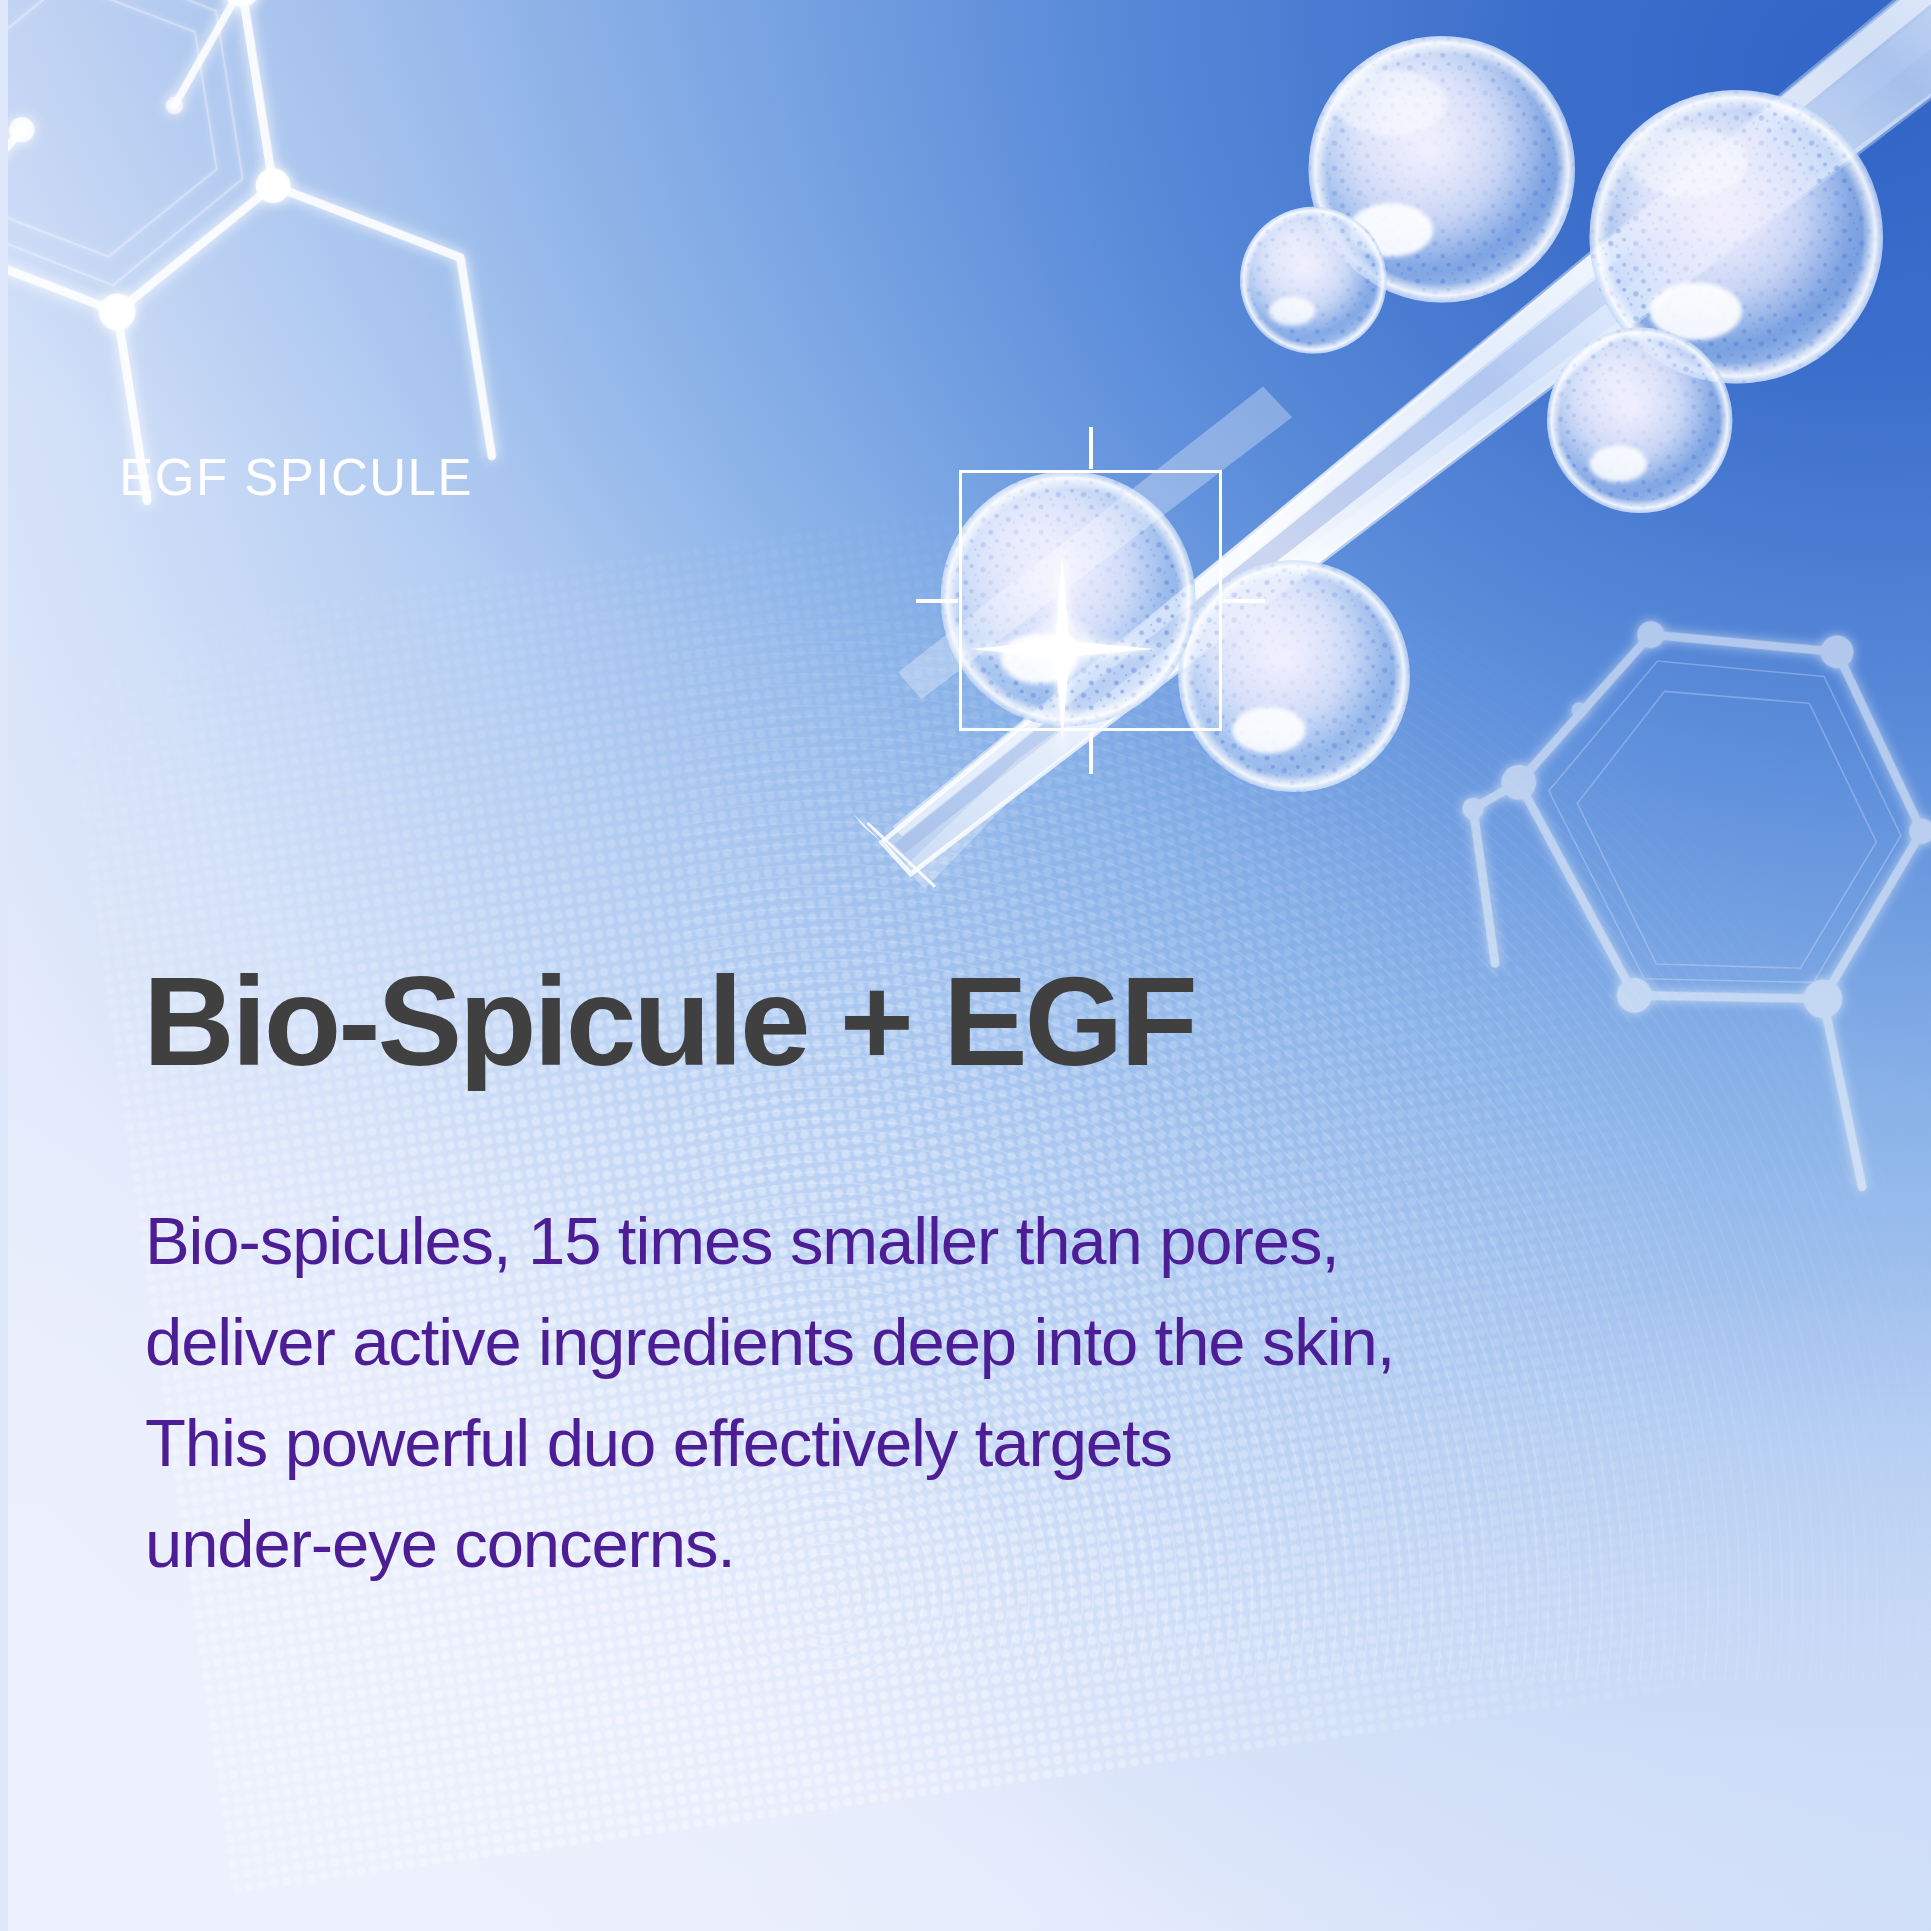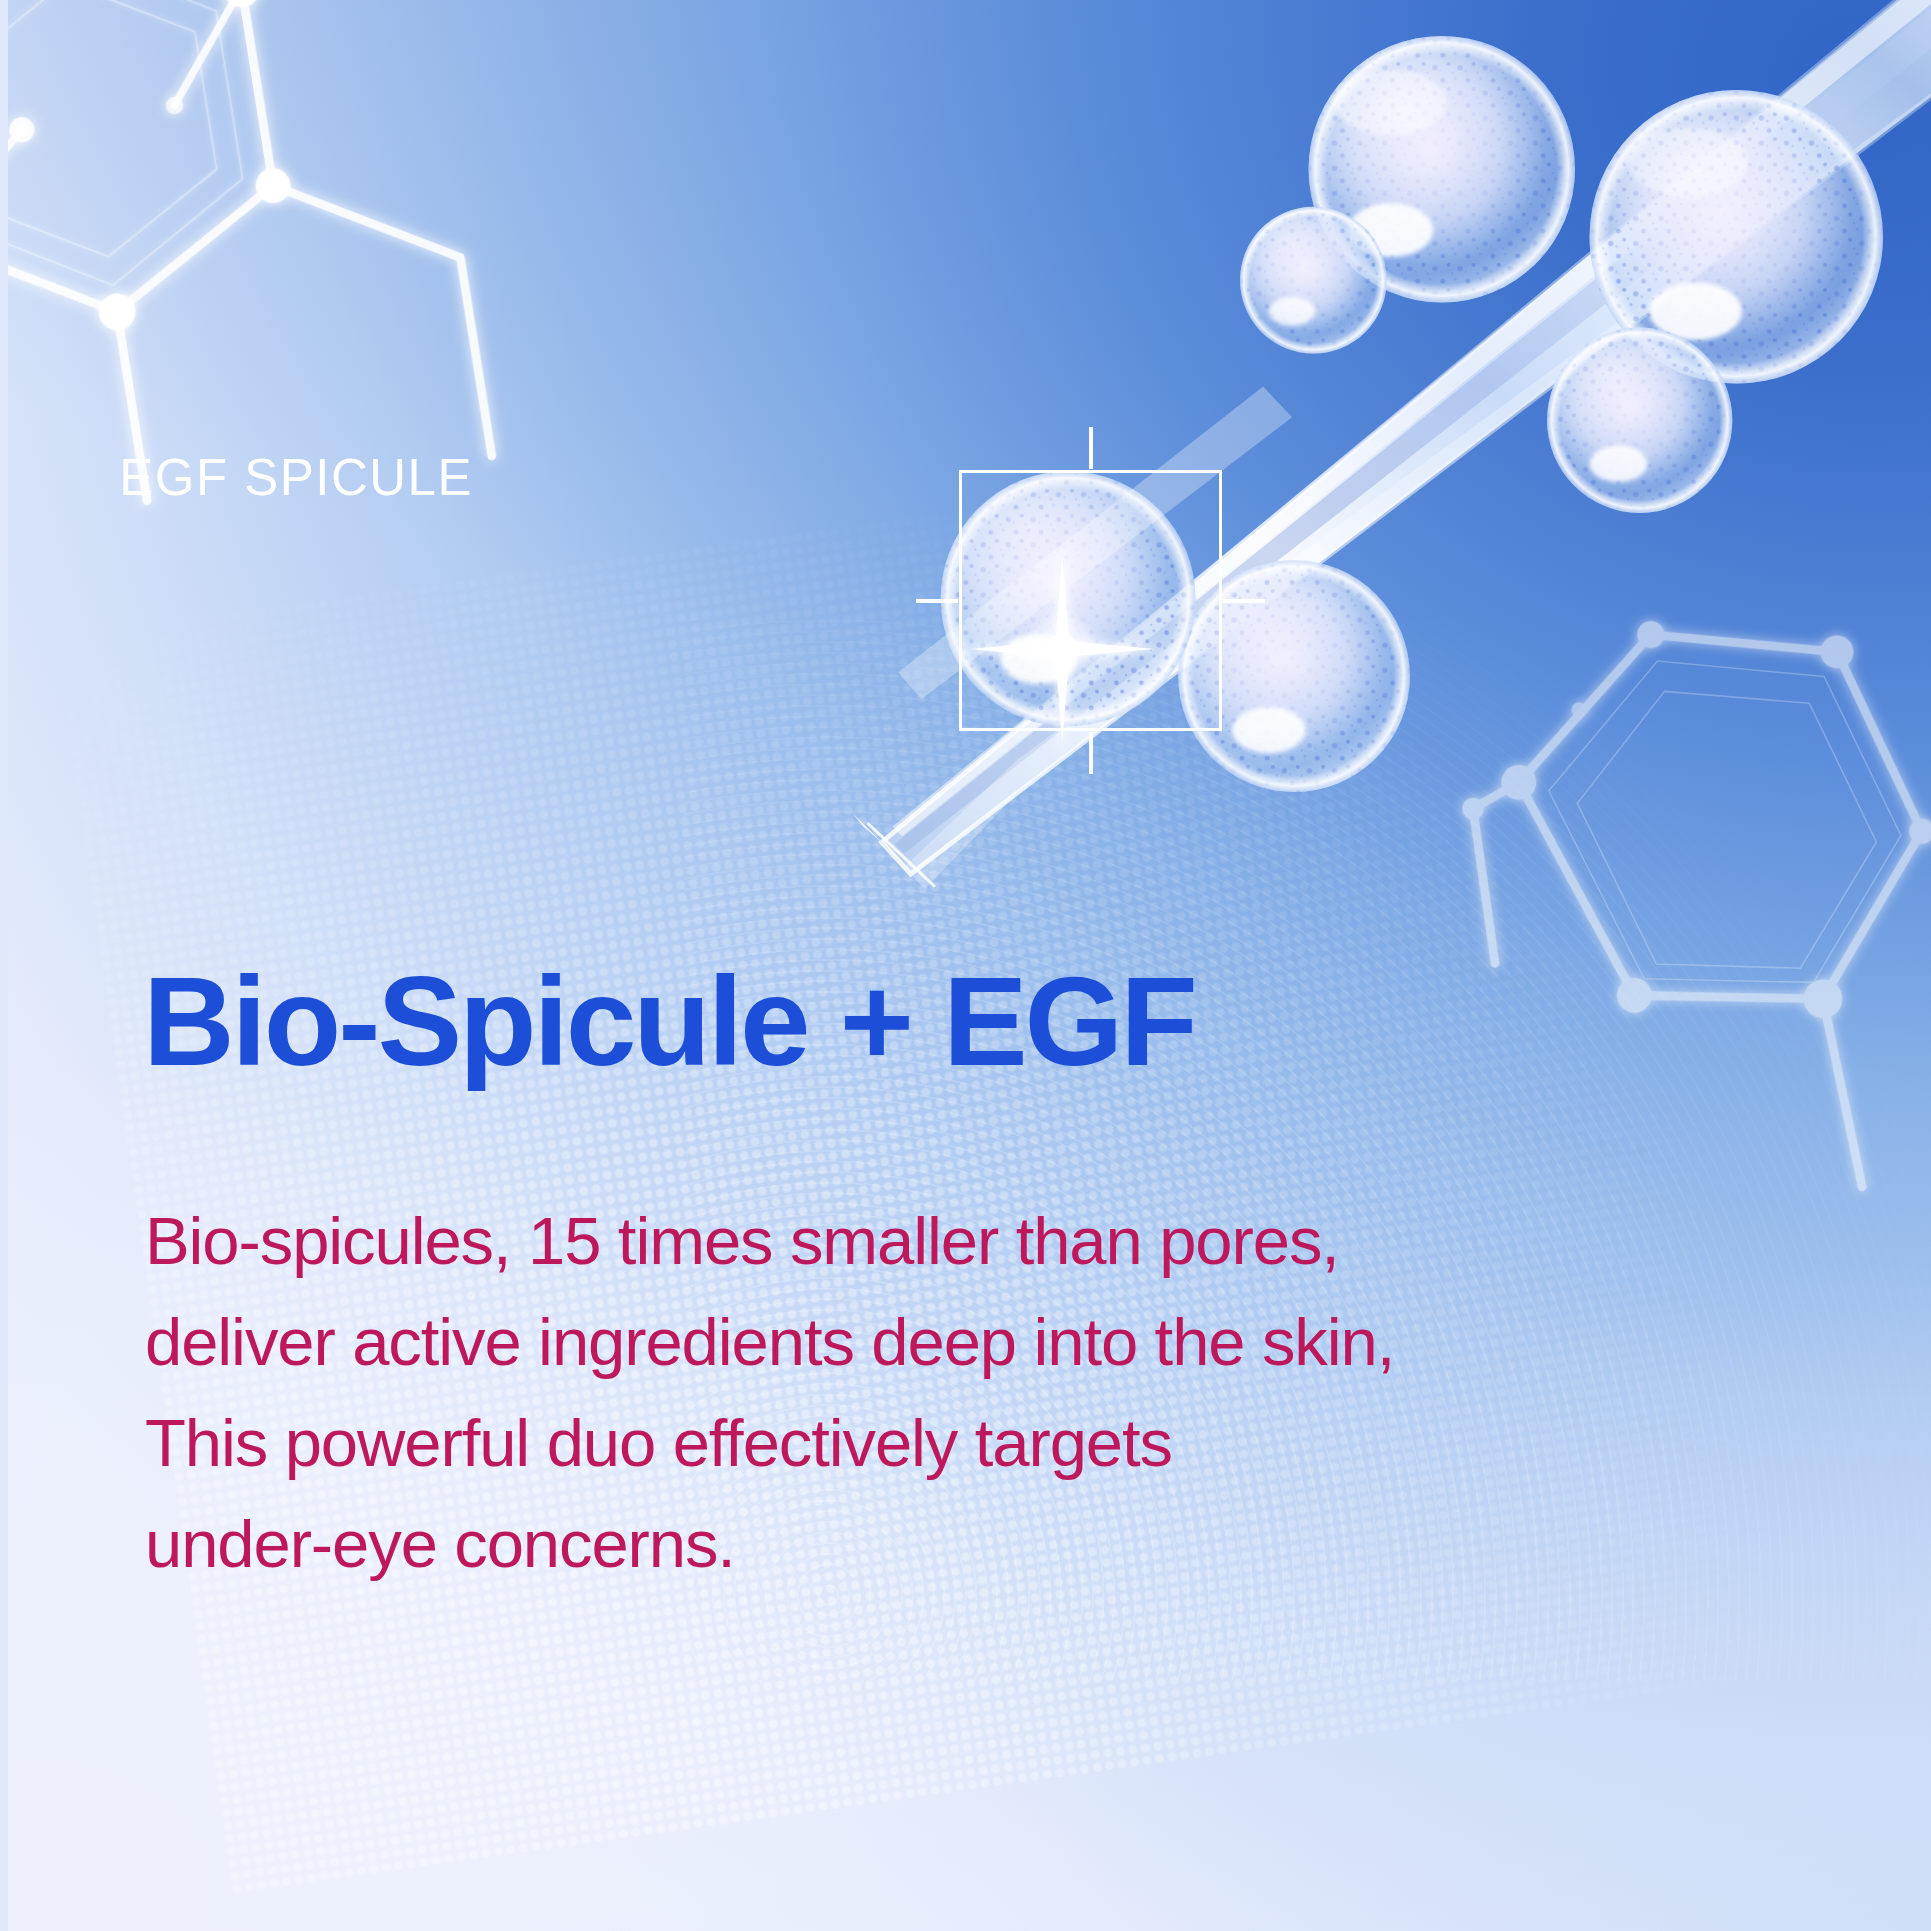--- a/index.html
+++ b/index.html
@@ -85,34 +85,34 @@
     font-family:"Liberation Sans", sans-serif;
   }
 
   
   .headline{
     position:absolute;
     left:135px; top:954px;
     font-size:127px;
     font-weight:700;
     letter-spacing:-3.1px;
-    color:#1d4ed8;
+    color:#404040;
     line-height:1.06;
     white-space:nowrap;
     font-family:"Liberation Sans", sans-serif;
   }
   .body-copy{
     position:absolute;
     left:137px; top:1190px;
     width:1738px;
     font-size:67px;
     font-weight:400;
     line-height:101px;
     letter-spacing:-1.1px;
-    color:#be185d;
+    color:#4c1d95;
     font-family:"Liberation Sans", sans-serif;
   }
   .body-copy .ln{ display:block; white-space:nowrap; }
 </style>
 </head>
 <body>
 
 <div id="canvas">
 
   <div class="bg-base"></div>

